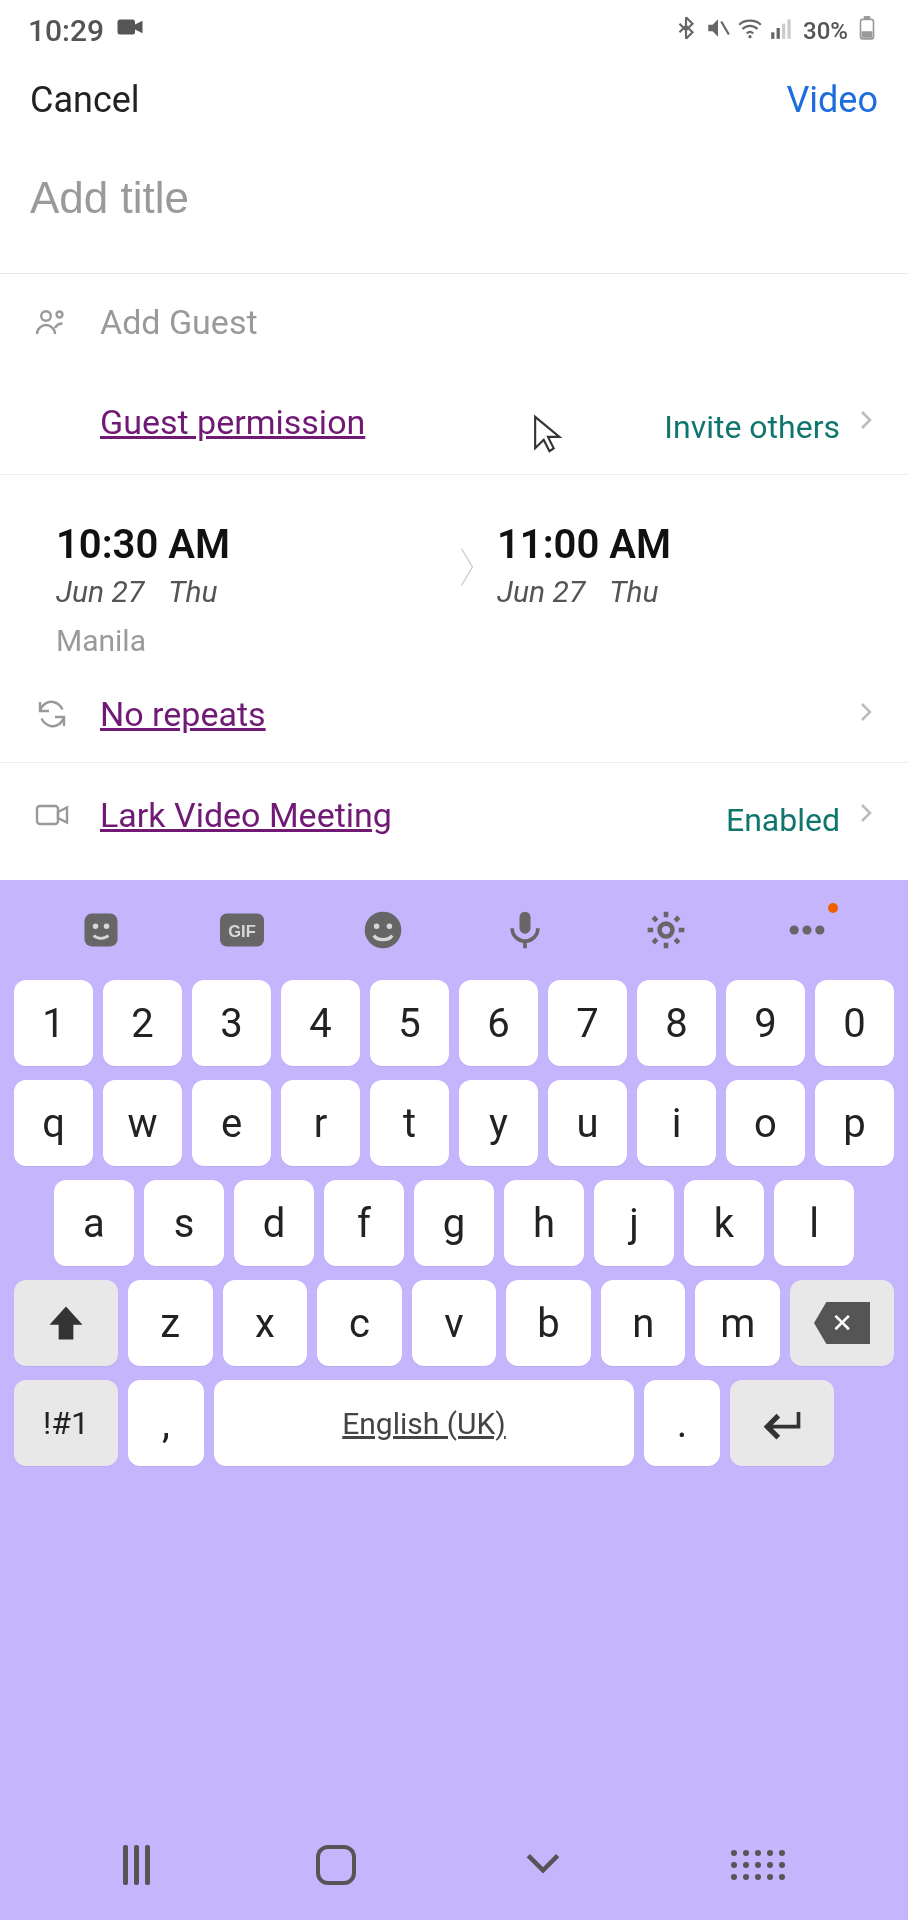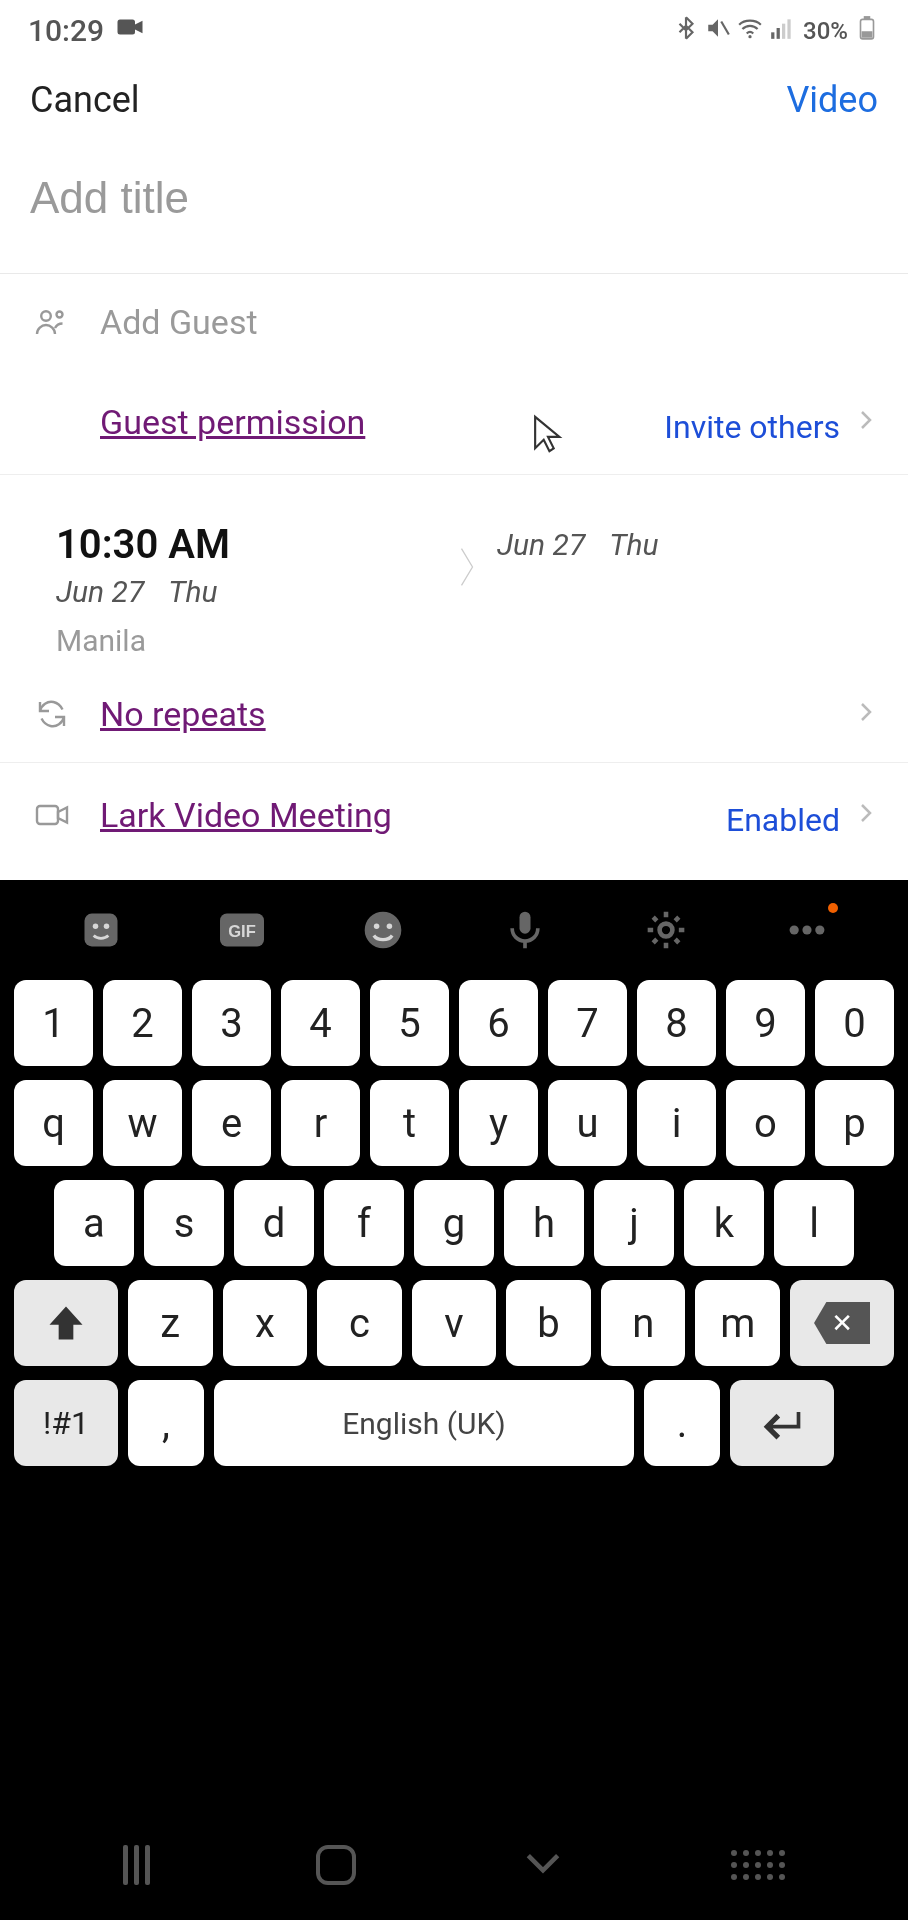--- a/index.html
+++ b/index.html
@@ -61,21 +61,21 @@
     display: flex; justify-content: center; align-items: flex-start;
     color: #999;
   }
   .row .icon-col svg { width: 36px; height: 36px; stroke: #999; fill: none; stroke-width: 1.6; }
   .row .label-main { font-size: 34px; color: #701a75; text-decoration: underline; }
   .row .label-placeholder { font-size: 34px; color: #9a9a9a; }
   .row .right-side {
     margin-left: auto;
     display: flex; align-items: center; gap: 14px;
   }
-  .row .right-text { font-size: 32px; color: #1d4ed8; margin-top: 10px; }
+  .row .right-text { font-size: 32px; color: #0f766e; margin-top: 10px; }
   .chevron { color: #bbb; }
   .chevron svg { width: 24px; height: 24px; stroke:#bbb; fill:none; stroke-width:2.5;}
   
   .time-row {
     display:flex;
     align-items:flex-start;
     gap:26px;
     padding: 34px 0 8px 0;
   }
   .time-row .icon-col { margin-top: 6px; }
@@ -100,21 +100,21 @@
     pointer-events:none;
   }
   .cursor-overlay svg { width:36px; height:40px; }
   
   .keyboard {
     position: absolute;
     bottom: 0;
     left: 0;
     right: 0;
     height: 1040px;
-    background: #000000;
+    background: #c4b5fd;
     display: flex;
     flex-direction: column;
     padding-top: 0;
   }
   .kb-toolbar {
     height: 100px;
     display:flex;
     justify-content:space-around;
     align-items:center;
     padding: 0 30px;
@@ -133,21 +133,21 @@
     height:86px;
     display:flex;
     align-items:center;
     justify-content:center;
     font-size:40px;
     color:#222;
     box-shadow: 0 1px 0 rgba(0,0,0,0.05);
   }
   .key.gray { background:#e8e8e8;}
   .key.w15 { flex: 0 0 104px; }
-  .key.space { flex: 0 0 420px; font-size:30px; color:#444;}
+  .key.space { flex: 0 0 420px; font-size:30px; color:#444;text-decoration:underline;}
   .key.shift svg, .key.backspace svg, .key.enter svg { width:44px; height:44px;}
   .key.shift svg { fill:#333;}
   .key.backspace { }
   .key.backspace .bsp {
     width:56px; height:42px; background:#555; color:#fff;
     clip-path: polygon(22% 0, 100% 0, 100% 100%, 22% 100%, 0 50%);
     display:flex; align-items:center; justify-content:center; font-size:26px;
   }
   .navbar {
     height: 110px;
@@ -256,20 +256,21 @@
           <span>Thu</span>
         </div>
         <div class="time-tz">Manila</div>
       </div>
       <div class="time-arrow">
         <svg viewBox="0 0 24 48">
             <polyline points="6,4 18,24 6,44"></polyline>
           </svg>
       </div>
       <div class="time-block">
+        <div class="time-big">11:00 AM</div>
         <div class="time-sub">
           <span>Jun 27</span>
           <span>Thu</span>
         </div>
       </div>
     </div>
   </div>
   <div class="row">
     <div class="icon-col">
       <svg viewBox="0 0 24 24">

